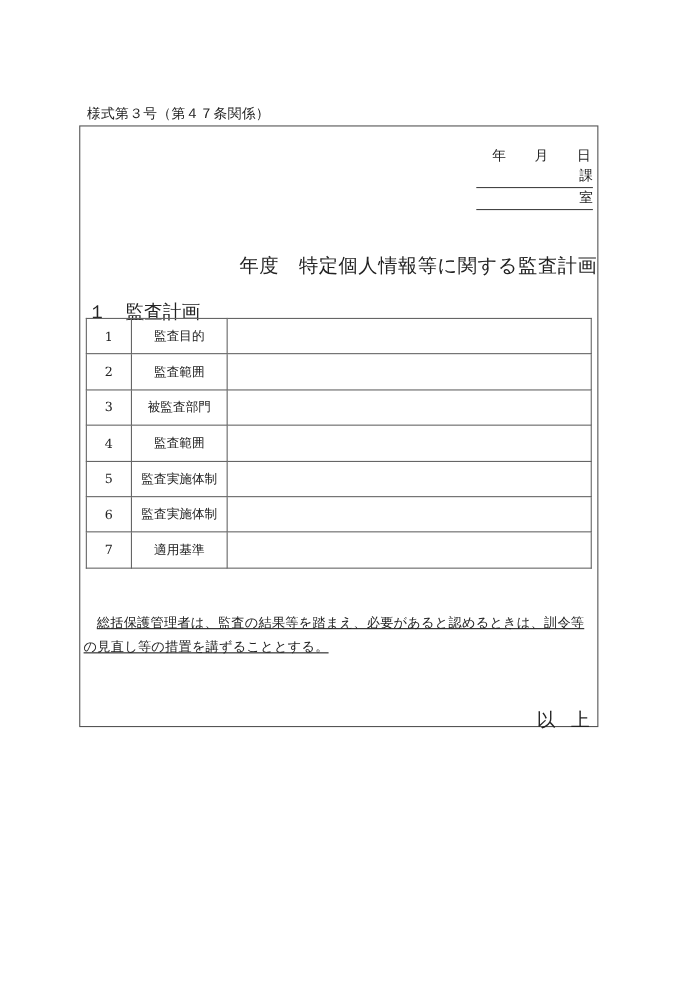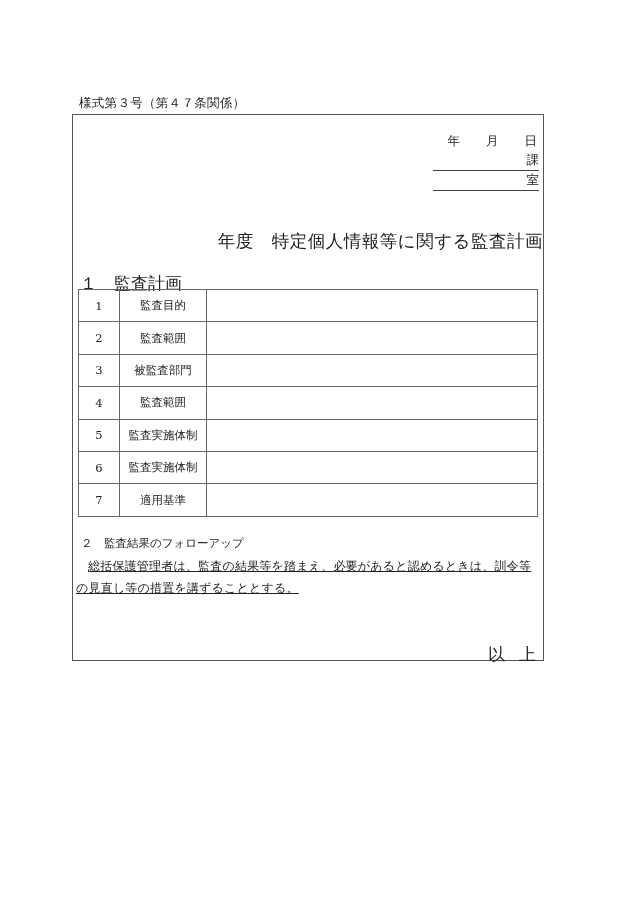--- a/index.html
+++ b/index.html
@@ -78,19 +78,18 @@
         <td></td>
       </tr>
       <tr>
         <td class="num">7</td>
         <td class="item">適用基準</td>
         <td></td>
       </tr>
     </tbody>
   </table>
 
-  <div class="sec2">２　監査結果のフォローアップ</div>
   <div class="body-text">総括保護管理者は、監査の結果等を踏まえ、必要があると認めるときは、訓令等の見直し等の措置を講ずることとする。</div>
 
   <div class="ijo">
     <span>以</span><span>上</span>
   </div>
 </div>
 
 </body></html>

